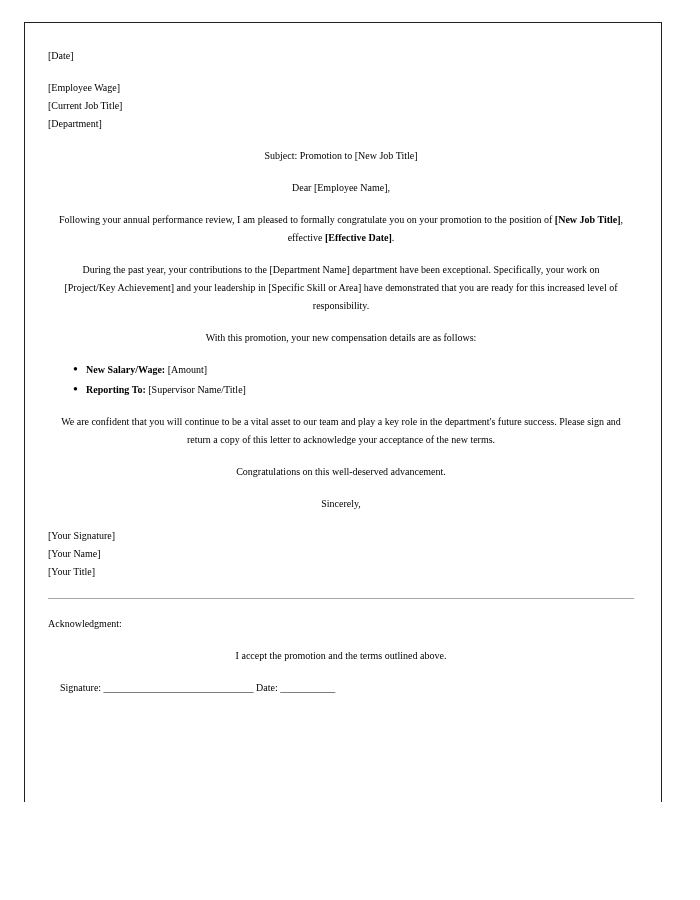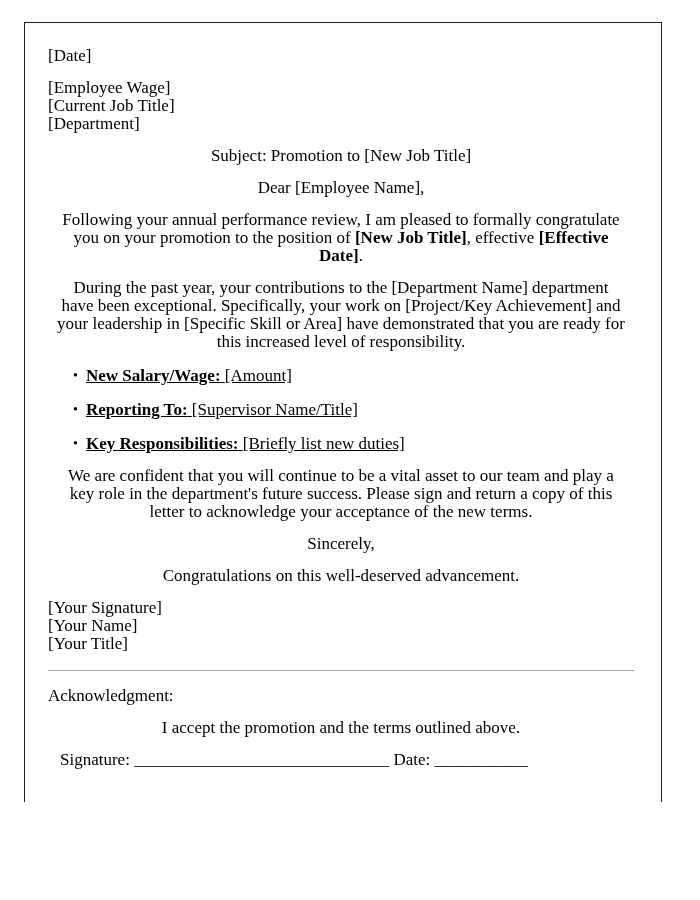--- a/index.html
+++ b/index.html
@@ -26,21 +26,21 @@
     border-bottom: none;
     box-sizing: border-box;
     background: #ffffff;
   }
 
   #doc {
     position: absolute;
     left: 23px;
     top: 24px;
     width: 578px;
-    font-size: 17px;
+    font-size: 10px;
     line-height: 18px;
   }
 
   .block {
     margin: 0 0 14px 0;
   }
   .para {
     margin: 0 0 14px 8px;
     text-align: center;
   }
@@ -51,23 +51,22 @@
     font-weight: bold;
   }
 
   ul.bullets {
     margin: 0 0 14px 0;
     padding: 0 0 0 38px;
     list-style: none;
   }
   ul.bullets li {
     position: relative;
-    margin: 16px 0 2px 0;
+    margin: 0 0 2px 0;
     line-height: 18px;
-    text-decoration: underline;
   }
   ul.bullets li::before {
     content: "\2022";
     position: absolute;
     left: -13px;
     top: 0;
     font-size: 14px;
     line-height: 18px;
   }
 
@@ -105,32 +104,32 @@
     </div>
 
     <p class="para">Subject: Promotion to [New Job Title]</p>
 
     <p class="para">Dear [Employee Name],</p>
 
     <p class="para"><span>Following your annual performance review, I am pleased to formally congratulate you on your promotion to the position of </span><b>[New Job Title]</b><span>, effective </span><b>[Effective Date]</b><span>.</span></p>
 
     <p class="para">During the past year, your contributions to the [Department Name] department have been exceptional. Specifically, your work on [Project/Key Achievement] and your leadership in [Specific Skill or Area] have demonstrated that you are ready for this increased level of responsibility.</p>
 
+    <p class="para">With this promotion, your new compensation details are as follows:</p>
 
     <ul class="bullets">
       <li><b>New Salary/Wage:</b> <span>[Amount]</span></li>
       <li><b>Reporting To:</b> <span>[Supervisor Name/Title]</span></li>
-      <li><b>Key Responsibilities:</b> <span>[Briefly list new duties]</span></li>
     </ul>
 
     <p class="para">We are confident that you will continue to be a vital asset to our team and play a key role in the department's future success. Please sign and return a copy of this letter to acknowledge your acceptance of the new terms.</p>
 
+    <p class="para">Congratulations on this well-deserved advancement.</p>
+
     <p class="para">Sincerely,</p>
-
-    <p class="para">Congratulations on this well-deserved advancement.</p>
 
     <div class="block">
       <span class="line">[Your Signature]</span>
       <span class="line">[Your Name]</span>
       <span class="line">[Your Title]</span>
     </div>
 
     <hr class="rule">
 
     <p class="ack-head">Acknowledgment:</p>

